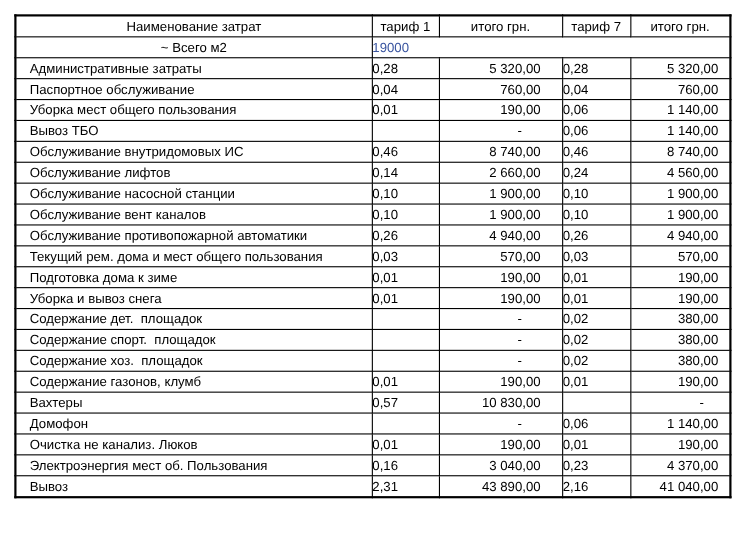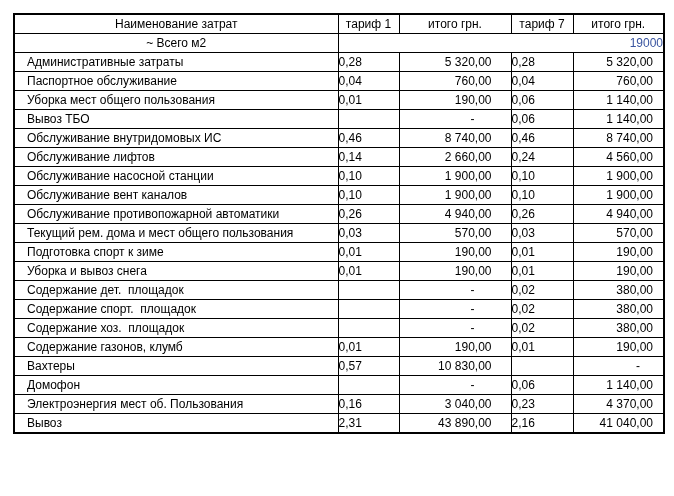--- a/index.html
+++ b/index.html
@@ -42,21 +42,21 @@
     text-align: left;
     padding-left: 12px;
   }
   th.name-h, td.area-label { text-align: center; }
   td.tariff { text-align: left; }
   td.sum1 { text-align: right; padding-right: 19px; }
   td.sum2 { text-align: right; padding-right: 10px; }
   td.sum1.dash { padding-right: 36px; }
   td.sum2.dash { padding-right: 23px; }
   td.area-value {
-    text-align: right;
+    text-align: left;
     color: #3A55A0;
   }
 </style>
 </head>
 <body>
 
 <div class="sheet">
   <table class="cost-table">
     <colgroup>
       <col style="width:324px">
@@ -143,21 +143,21 @@
           <td class="sum2">4 940,00</td>
         </tr>
         <tr>
           <td class="name">Текущий рем. дома и мест общего пользования</td>
           <td class="tariff">0,03</td>
           <td class="sum1">570,00</td>
           <td class="tariff">0,03</td>
           <td class="sum2">570,00</td>
         </tr>
         <tr>
-          <td class="name">Подготовка спорт к зиме</td>
+          <td class="name">Подготовка дома к зиме</td>
           <td class="tariff">0,01</td>
           <td class="sum1">190,00</td>
           <td class="tariff">0,01</td>
           <td class="sum2">190,00</td>
         </tr>
         <tr>
           <td class="name">Уборка и вывоз снега</td>
           <td class="tariff">0,01</td>
           <td class="sum1">190,00</td>
           <td class="tariff">0,01</td>
@@ -197,20 +197,27 @@
           <td class="sum1">10 830,00</td>
           <td class="tariff"></td>
           <td class="sum2 dash">-</td>
         </tr>
         <tr>
           <td class="name">Домофон</td>
           <td class="tariff"></td>
           <td class="sum1 dash">-</td>
           <td class="tariff">0,06</td>
           <td class="sum2">1 140,00</td>
+        </tr>
+        <tr>
+          <td class="name">Очистка не канализ. Люков</td>
+          <td class="tariff">0,01</td>
+          <td class="sum1">190,00</td>
+          <td class="tariff">0,01</td>
+          <td class="sum2">190,00</td>
         </tr>
         <tr>
           <td class="name">Электроэнергия мест об. Пользования</td>
           <td class="tariff">0,16</td>
           <td class="sum1">3 040,00</td>
           <td class="tariff">0,23</td>
           <td class="sum2">4 370,00</td>
         </tr>
         <tr>
           <td class="name">Вывоз</td>

